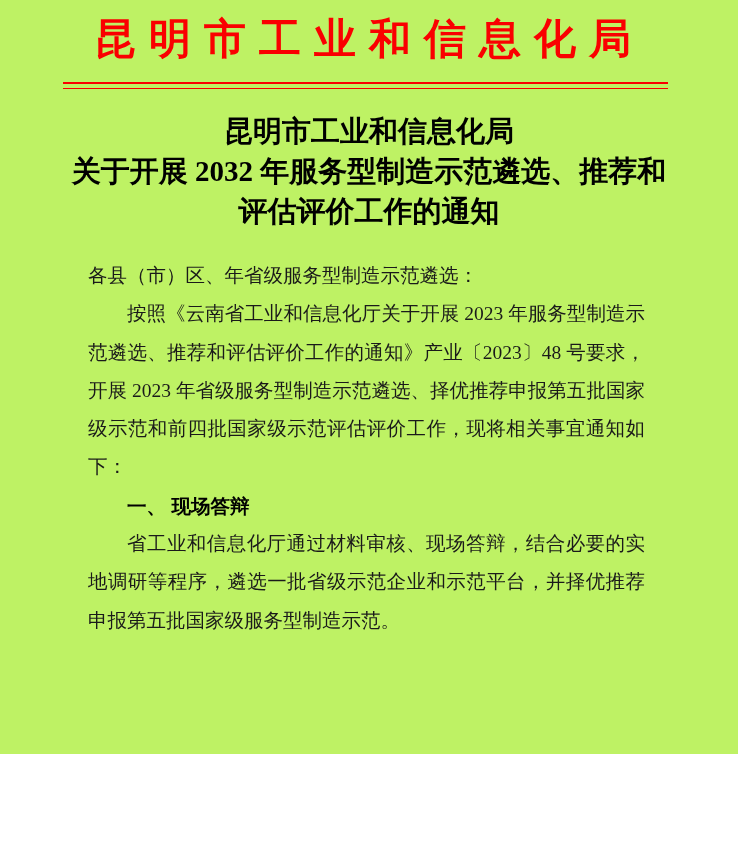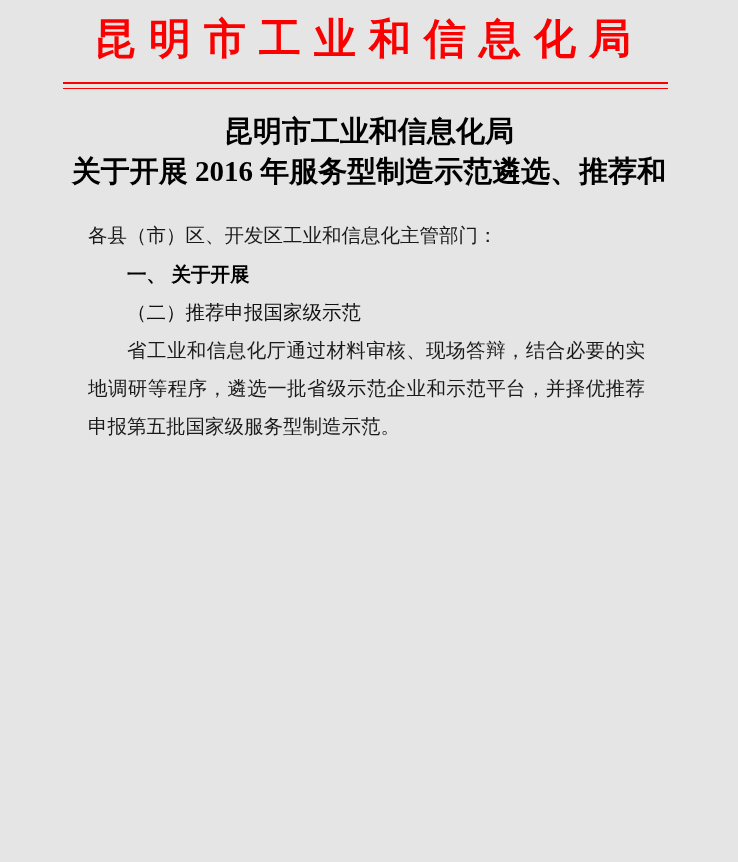--- a/index.html
+++ b/index.html
@@ -7,22 +7,22 @@
     --text: #1A1A1A;
   }
   html, body {
     margin: 0;
     padding: 0;
     background: #ffffff;
   }
   .page {
     position: relative;
     width: 738px;
-    height: 862px;
-    background: #e5e5e5;
+    height: 754px;
+    background: #bef264;
     overflow: hidden;
     font-family: "Liberation Serif", "DejaVu Serif", serif;
   }
   
   .letterhead {
     padding-top: 12px;
   }
   .agency-name {
     text-align: center;
     color: var(--accent-red);
@@ -76,23 +76,24 @@
 <div class="page">
 
   <div class="letterhead">
     <div class="agency-name">昆明市工业和信息化局</div>
   </div>
 
   <div class="double-rule"></div>
 
   <div class="doc-title">
     <div class="title-line">昆明市工业和信息化局</div>
-    <div class="title-line">关于开展 2016 年服务型制造示范遴选、推荐和</div>
+    <div class="title-line">关于开展 2032 年服务型制造示范遴选、推荐和</div>
+    <div class="title-line">评估评价工作的通知</div>
   </div>
 
   <div class="doc-body">
-    <p class="salutation">各县（市）区、开发区工业和信息化主管部门：</p>
-    <p class="sec-heading">一、 关于开展</p>
-    <p class="sub-heading">（二）推荐申报国家级示范</p>
+    <p class="salutation">各县（市）区、年省级服务型制造示范遴选：</p>
+    <p class="para">按照《云南省工业和信息化厅关于开展 2023 年服务型制造示范遴选、推荐和评估评价工作的通知》产业〔2023〕48 号要求，开展 2023 年省级服务型制造示范遴选、择优推荐申报第五批国家级示范和前四批国家级示范评估评价工作，现将相关事宜通知如下：</p>
+    <p class="sec-heading">一、 现场答辩</p>
     <p class="para">省工业和信息化厅通过材料审核、现场答辩，结合必要的实地调研等程序，遴选一批省级示范企业和示范平台，并择优推荐申报第五批国家级服务型制造示范。</p>
   </div>
 
 </div>
 
 </body></html>

